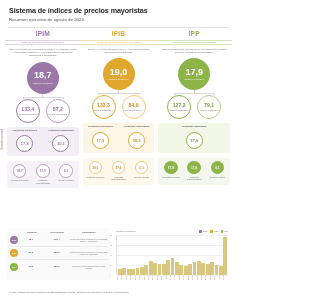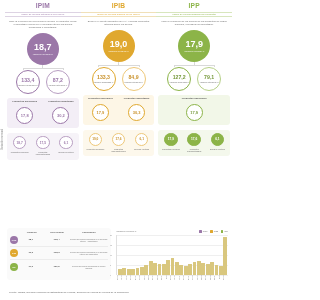--- a/index.html
+++ b/index.html
@@ -99,20 +99,25 @@
   .xlab{flex:1;font-size:1.5px;color:#a2a2a2;text-align:center;
         writing-mode:vertical-rl;transform:rotate(180deg);white-space:nowrap;line-height:1;}
 
   .source{position:absolute;left:9px;top:291px;font-size:2.4px;color:#666;}
 </style>
 </head>
 <body>
 
 <div class="page">
 
+  <div class="hdr">
+    <div class="title">Sistema de índices de precios mayoristas</div>
+    <div class="subtitle">Resumen ejecutivo de agosto de 2023</div>
+    <div class="rule"></div>
+  </div>
 
   <div class="vlabel">Variación mensual</div>
 
   <div class="cols">
 
     <div class="col">
       <div class="colname" style="color:#9b77a8">IPIM</div>
       <div class="colsub" style="color:#9b77a8;border-top:0.7px solid #ddd3e3;border-bottom:0.7px solid #ddd3e3;margin-top:2px;width:100%;">Índice de precios internos al por mayor</div>
       <div class="coldesc">Mide la evolución de los precios a los que el productor vende o importador coloca en el mercado interno los bienes producidos o importados.</div>
 

